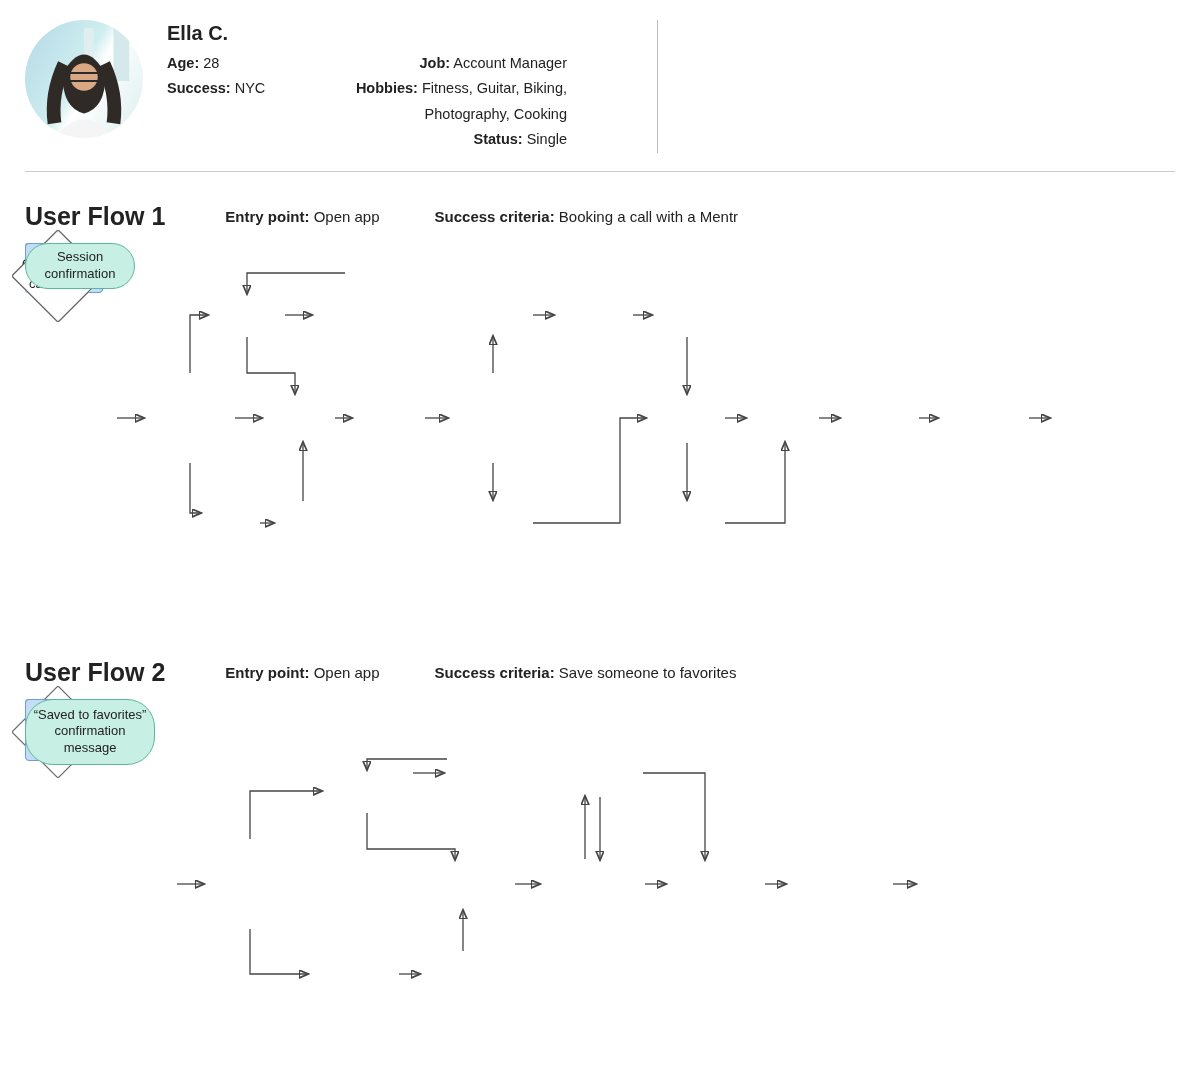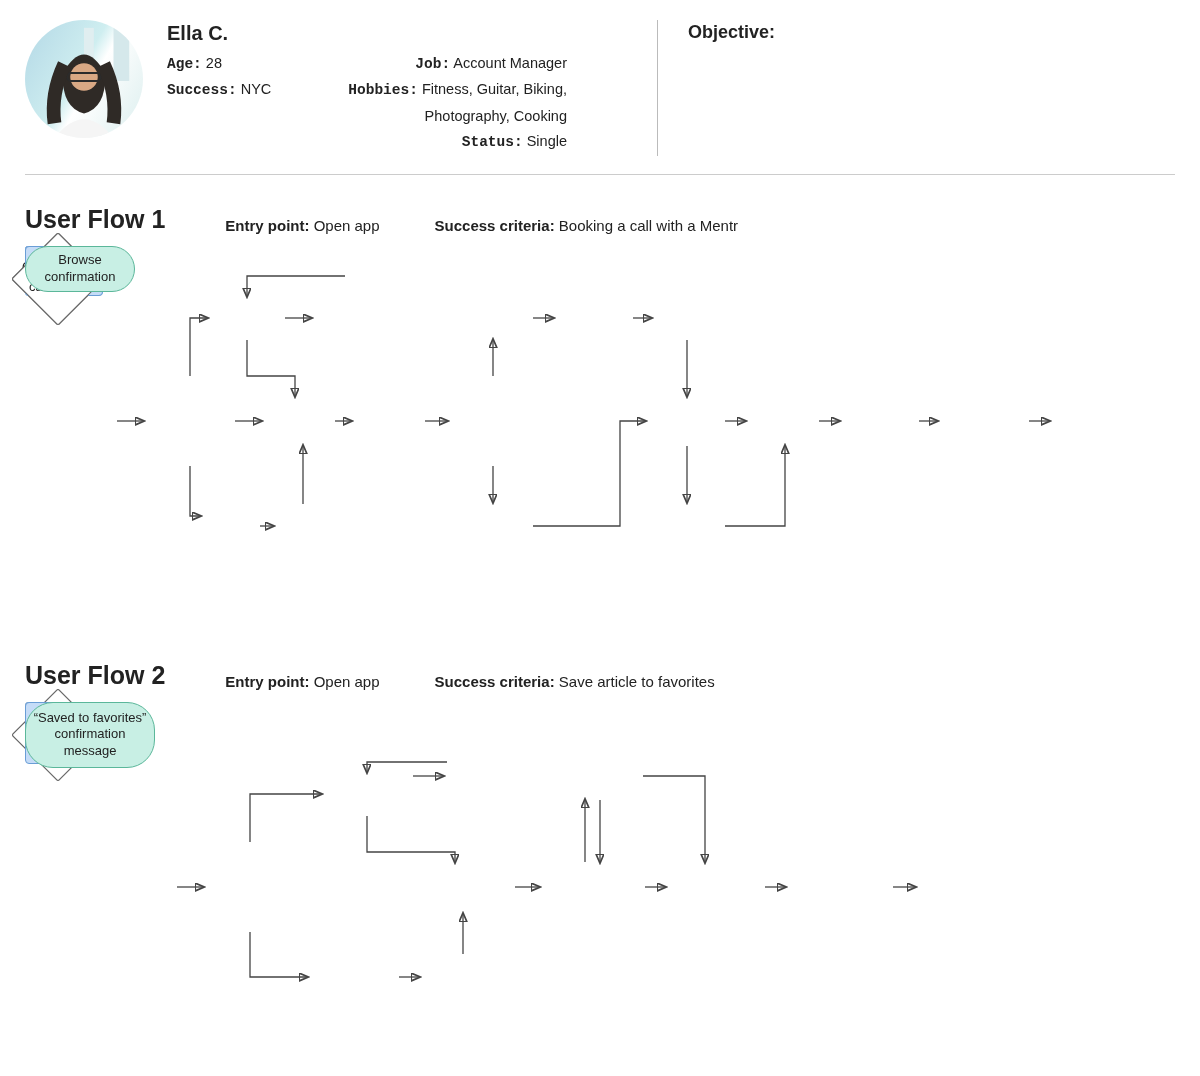--- a/index.html
+++ b/index.html
@@ -26,28 +26,28 @@
     position: relative;
     overflow: hidden;
   }
   .avatar svg { position: absolute; inset: 0; }
   .persona-left { flex: 0 0 480px; }
   .persona-name { font-size: 20px; font-weight: 700; margin: 2px 0 6px 0; }
   .persona-fields { display: flex; }
   .persona-col { font-size: 14.5px; line-height: 1.75; }
   .persona-col.a { width: 170px; }
   .persona-col.b { width: 230px; text-align: right; }
-  .persona-fields b { font-weight: 700; font-family: Liberation Mono, monospace; }
+  .persona-fields b { font-weight: 700; }
   .divider { width: 1px; background: #bbb; margin: 0 30px 0 10px; }
   .objective { flex: 1; }
   .objective h3 { font-size: 18px; font-weight: 700; margin: 2px 0 6px 0; }
   .objective p { font-size: 15px; line-height: 1.55; margin: 0; max-width: 570px; }
 
   .flow-section { margin-top: 30px; }
-  .flow-header { display: flex; align-items: flex-end; margin-bottom: 12px; }
+  .flow-header { display: flex; align-items: center; margin-bottom: 12px; }
   .flow-title { font-size: 25px; font-weight: 700; margin-right: 60px; }
   .flow-meta { font-size: 15px; margin-right: 55px; }
   .flow-meta b { font-weight: 700; }
 
   
   .diagram { position: relative; }
   .node {
     position: absolute;
     font-size: 13px;
     line-height: 1.25;
@@ -96,21 +96,20 @@
       </div>
       <div class="persona-col b">
         <div><b>Job:</b> <span>Account Manager</span></div>
         <div><b>Hobbies:</b> <span>Fitness, Guitar, Biking, Photography, Cooking</span></div>
         <div><b>Status:</b> <span>Single</span></div>
       </div>
     </div>
   </div>
   <div class="divider"></div>
   <div class="objective">
-    <h3>Objective:</h3>
   </div>
 </div>
 
 <div class="flow-section">
   <div class="flow-header">
     <div class="flow-title">User Flow 1</div>
     <div class="flow-meta"><b>Entry point:</b> <span>Open app</span></div>
     <div class="flow-meta"><b>Success criteria:</b> <span>Booking a call with a Mentr</span></div>
   </div>
 
@@ -188,29 +187,29 @@
     <div class="node process" style="left:530;top:46;width:78px;height:48px">Fill out match criteria</div>
     <div class="node process" style="left:628;top:46;width:70px;height:48px">Browse results</div>
     <div class="node process" style="left:430;top:256;width:78px;height:48px">Select “instant match”</div>
     <div class="node process" style="left:622;top:150;width:78px;height:50px">Choose Mentr</div>
     <div class="node process" style="left:622;top:256;width:78px;height:44px">Message</div>
     <div class="node process" style="left:722;top:150;width:72px;height:50px">“Book a session”</div>
     <div class="node process" style="left:816;top:150;width:78px;height:50px">Select date &amp; time</div>
     <div class="node decision" style="left:926;top:142">
         <span>Save to calendar?</span>
       </div>
-    <div class="node terminal" style="left:1026;top:152;width:110px;height:46px">Browse confirmation</div>
+    <div class="node terminal" style="left:1026;top:152;width:110px;height:46px">Session confirmation</div>
   </div>
 </div>
 
 <div class="flow-section" style="margin-top:85px">
   <div class="flow-header">
     <div class="flow-title">User Flow 2</div>
     <div class="flow-meta"><b>Entry point:</b> <span>Open app</span></div>
-    <div class="flow-meta"><b>Success criteria:</b> <span>Save article to favorites</span></div>
+    <div class="flow-meta"><b>Success criteria:</b> <span>Save someone to favorites</span></div>
   </div>
 
   <div class="diagram" style="height:320px">
     <svg class="arrows" width="1150" height="320">
       <defs>
           <marker id="ah2" markerWidth="8" markerHeight="8" refX="6" refY="3" orient="auto">
             <path d="M0,0 L7,3 L0,6 Z" fill="#444"></path>
           </marker>
         </defs>
 

